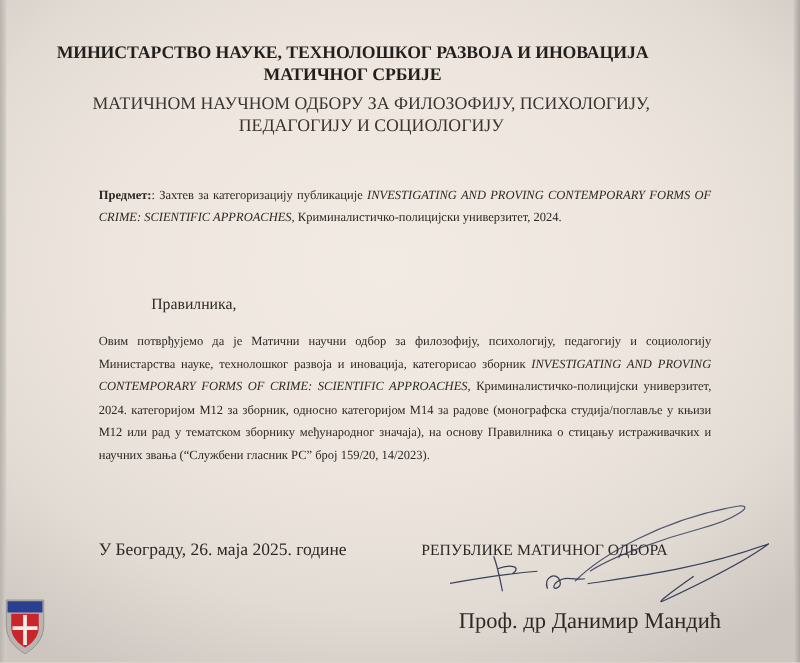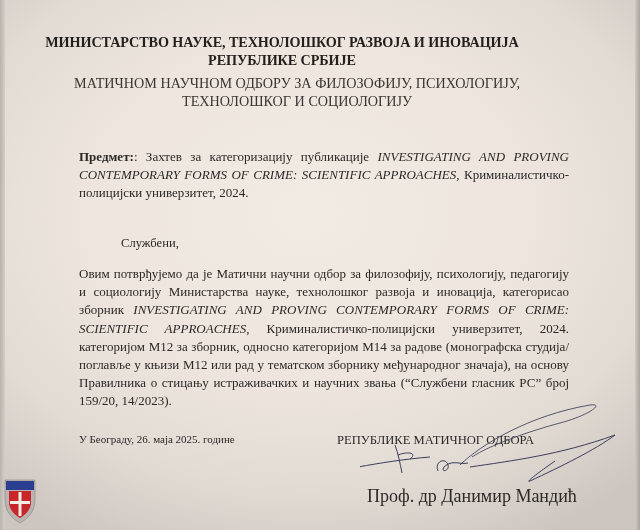--- a/index.html
+++ b/index.html
@@ -12,52 +12,52 @@
   .page {
     position:absolute; left:0; top:0; width:640px; height:530px;
     background: radial-gradient(ellipse 75% 70% at 48% 40%, #f2ebe3 0%, #eee6de 45%, #e2dbd4 75%, #cdc6c0 100%);
   }
   .edge-left { position:absolute; left:0; top:0; width:5px; height:530px; background:linear-gradient(90deg,#b9b3ae,#d4cec8); }
   .edge-right { position:absolute; right:0; top:0; width:5px; height:530px; background:linear-gradient(90deg,#cfc9c3,#a9a4a0); }
   .hdr { position:absolute; left:0; width:564px; text-align:center; color:#231f1d; }
   .h1 { top:33px; font-weight:bold; font-size:14.2px; letter-spacing:-0.1px; line-height:18px; }
   .h2 { top:74px; font-size:14.2px; line-height:18px; color:#3a3532;margin-left:15px; }
   .h1 div, .h2 div { white-space:nowrap; }
-  .block { position:absolute; left:79px; width:490px; font-size:13px; line-height:18.2px; text-align:justify; color:#2c2826; }
+  .block { position:absolute; left:79px; width:490px; font-size:10px; line-height:18.2px; text-align:justify; color:#2c2826; }
   .subject { top:148px; }
   .subject b { font-weight:bold; }
   i { font-style:italic; }
   .greet { position:absolute; left:121px; top:236px; font-size:12.6px; color:#2c2826; }
   .body { top:265px; }
-  .date { position:absolute; left:79px; top:433px; font-size:11px; color:#2c2826; }
+  .date { position:absolute; left:79px; top:433px; font-size:14px; color:#2c2826; }
   .pres { position:absolute; left:337px; top:433px; font-size:12.6px; color:#2c2826; white-space:nowrap; }
   .signer { position:absolute; left:367px; top:486px; font-size:18px; color:#2c2826; white-space:nowrap; }
   .sig { position:absolute; left:360px; top:395px; width:270px; height:90px; }
   .logo { position:absolute; left:3px; top:474px; width:34px; height:50px; }
 </style>
 </head>
 <body>
 
 <div class="page">
   <div class="edge-left"></div>
   <div class="edge-right"></div>
 
   <div class="hdr h1">
     <div>МИНИСТАРСТВО НАУКЕ, ТЕХНОЛОШКОГ РАЗВОЈА И ИНОВАЦИЈА</div>
-    <div>РЕПУБЛИКЕ СРБИЈЕ</div>
+    <div>МАТИЧНОГ СРБИЈЕ</div>
   </div>
 
   <div class="hdr h2">
     <div>МАТИЧНОМ НАУЧНОМ ОДБОРУ ЗА ФИЛОЗОФИЈУ, ПСИХОЛОГИЈУ,</div>
-    <div>ТЕХНОЛОШКОГ И СОЦИОЛОГИЈУ</div>
+    <div>ПЕДАГОГИЈУ И СОЦИОЛОГИЈУ</div>
   </div>
 
   <div class="block subject"><b>Предмет</b><b>:</b><span>: Захтев за категоризацију публикације </span><i>INVESTIGATING AND PROVING CONTEMPORARY FORMS OF CRIME: SCIENTIFIC APPROACHES</i><span>, Криминалистичко-полицијски универзитет, 2024.</span></div>
 
-  <div class="greet">Службени,</div>
+  <div class="greet">Правилника,</div>
 
   <div class="block body"><span>Овим потврђујемо да је Матични научни одбор за филозофију, психологију, педагогију и социологију Министарства науке, технолошког развоја и иновација, категорисао зборник </span><i>INVESTIGATING AND PROVING CONTEMPORARY FORMS OF CRIME: SCIENTIFIC APPROACHES</i><span>, Криминалистичко-полицијски универзитет, 2024. категоријом М12 за зборник, односно категоријом М14 за радове (монографска студија/поглавље у књизи М12 или рад у тематском зборнику међународног значаја), на основу Правилника о стицању истраживачких и научних звања (“Службени гласник РС” број 159/20, 14/2023).</span></div>
 
   <div class="date">У Београду, 26. маја 2025. године</div>
   <div class="pres">РЕПУБЛИКЕ МАТИЧНОГ ОДБОРА</div>
 
   <svg class="sig" viewBox="0 0 270 90">
     <path d="M100,70 C120,50 170,20 230,10 C245,8 230,20 200,28 C170,36 130,50 112,62" fill="none" stroke="#3a3f5a" stroke-width="1" opacity="0.85"></path>
     <path d="M-2,72 C20,68 45,64 70,62 M35,50 C38,58 40,68 42,78 M38,60 C48,56 58,58 50,64" fill="none" stroke="#3a3f5a" stroke-width="1"></path>
     <path d="M78,76 C74,66 86,62 88,70 C90,76 80,78 84,72 C92,64 100,70 108,68" fill="none" stroke="#3a3f5a" stroke-width="1"></path>

